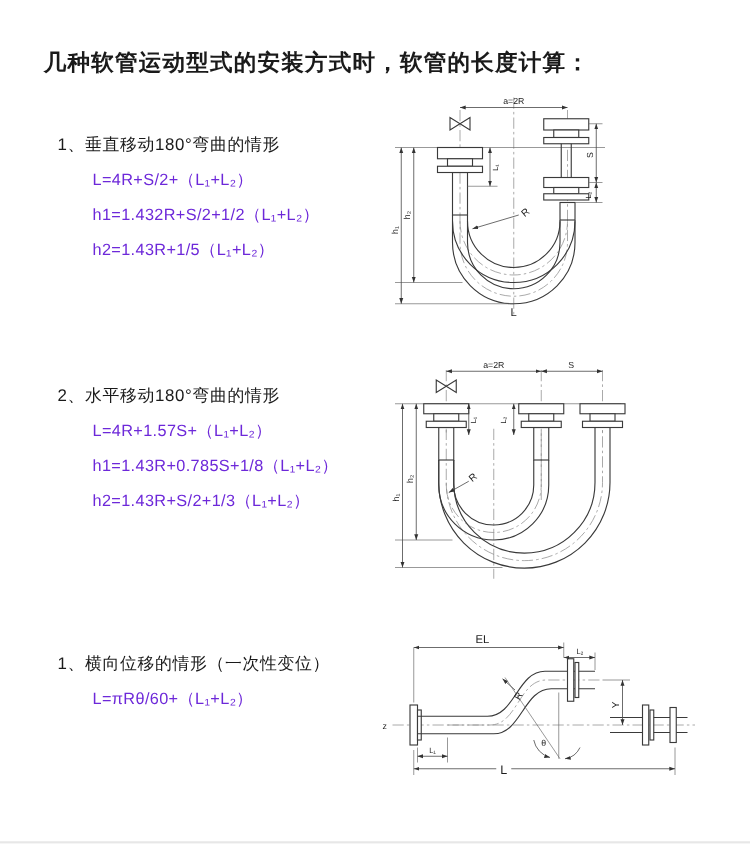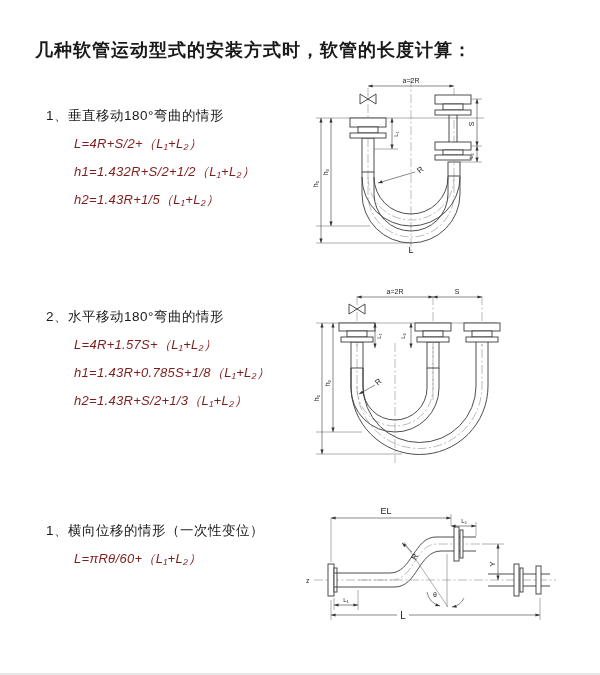--- a/index.html
+++ b/index.html
@@ -2,21 +2,21 @@
 <html><head>
 <meta charset="utf-8">
 <style>
   html,body{margin:0;padding:0;background:#fff;}
   #page{position:relative;width:600px;height:675px;background:#ffffff;overflow:hidden;
         font-family:"Liberation Sans","DejaVu Sans",sans-serif;color:#1a1a1a;}
   #title{position:absolute;left:35px;top:21px;font-size:18px;font-weight:bold;letter-spacing:1px;margin-top:17px;}
   .section{position:absolute;left:46px;}
   #s1{top:102px;} #s2{top:303px;} #s3{top:517px;}
   .sec-heading{font-size:13.5px;font-weight:normal;line-height:28px;letter-spacing:0.5px;white-space:nowrap;}
-  .formula{font-size:13px;line-height:28px;margin-left:28px;letter-spacing:0.3px;white-space:nowrap;color:#7f1d1d;font-style:italic;}
+  .formula{font-size:13px;line-height:28px;margin-left:28px;letter-spacing:0.3px;white-space:nowrap;color:#6d28d9;}
   .diag{position:absolute;}
   #d1{left:312px;top:72px;} #d2{left:312px;top:288px;} #d3{left:298px;top:502px;}
   svg .ln{fill:none;stroke:#3a3a3a;stroke-width:0.9;}
   svg .fit{fill:#ffffff;stroke:#3a3a3a;stroke-width:0.9;}
   svg .cl{fill:none;stroke:#8d8d8d;stroke-width:0.6;stroke-dasharray:9 2.5 2 2.5;}
   svg .dim{fill:none;stroke:#4a4a4a;stroke-width:0.65;}
   svg .ext{fill:none;stroke:#6a6a6a;stroke-width:0.55;}
   svg text.dt{fill:#1c1c1c;font-family:"Liberation Sans","DejaVu Sans",sans-serif;}
   .page-edge{position:absolute;left:0;right:0;bottom:0;height:2px;background:#e7e7e7;}
 </style>

